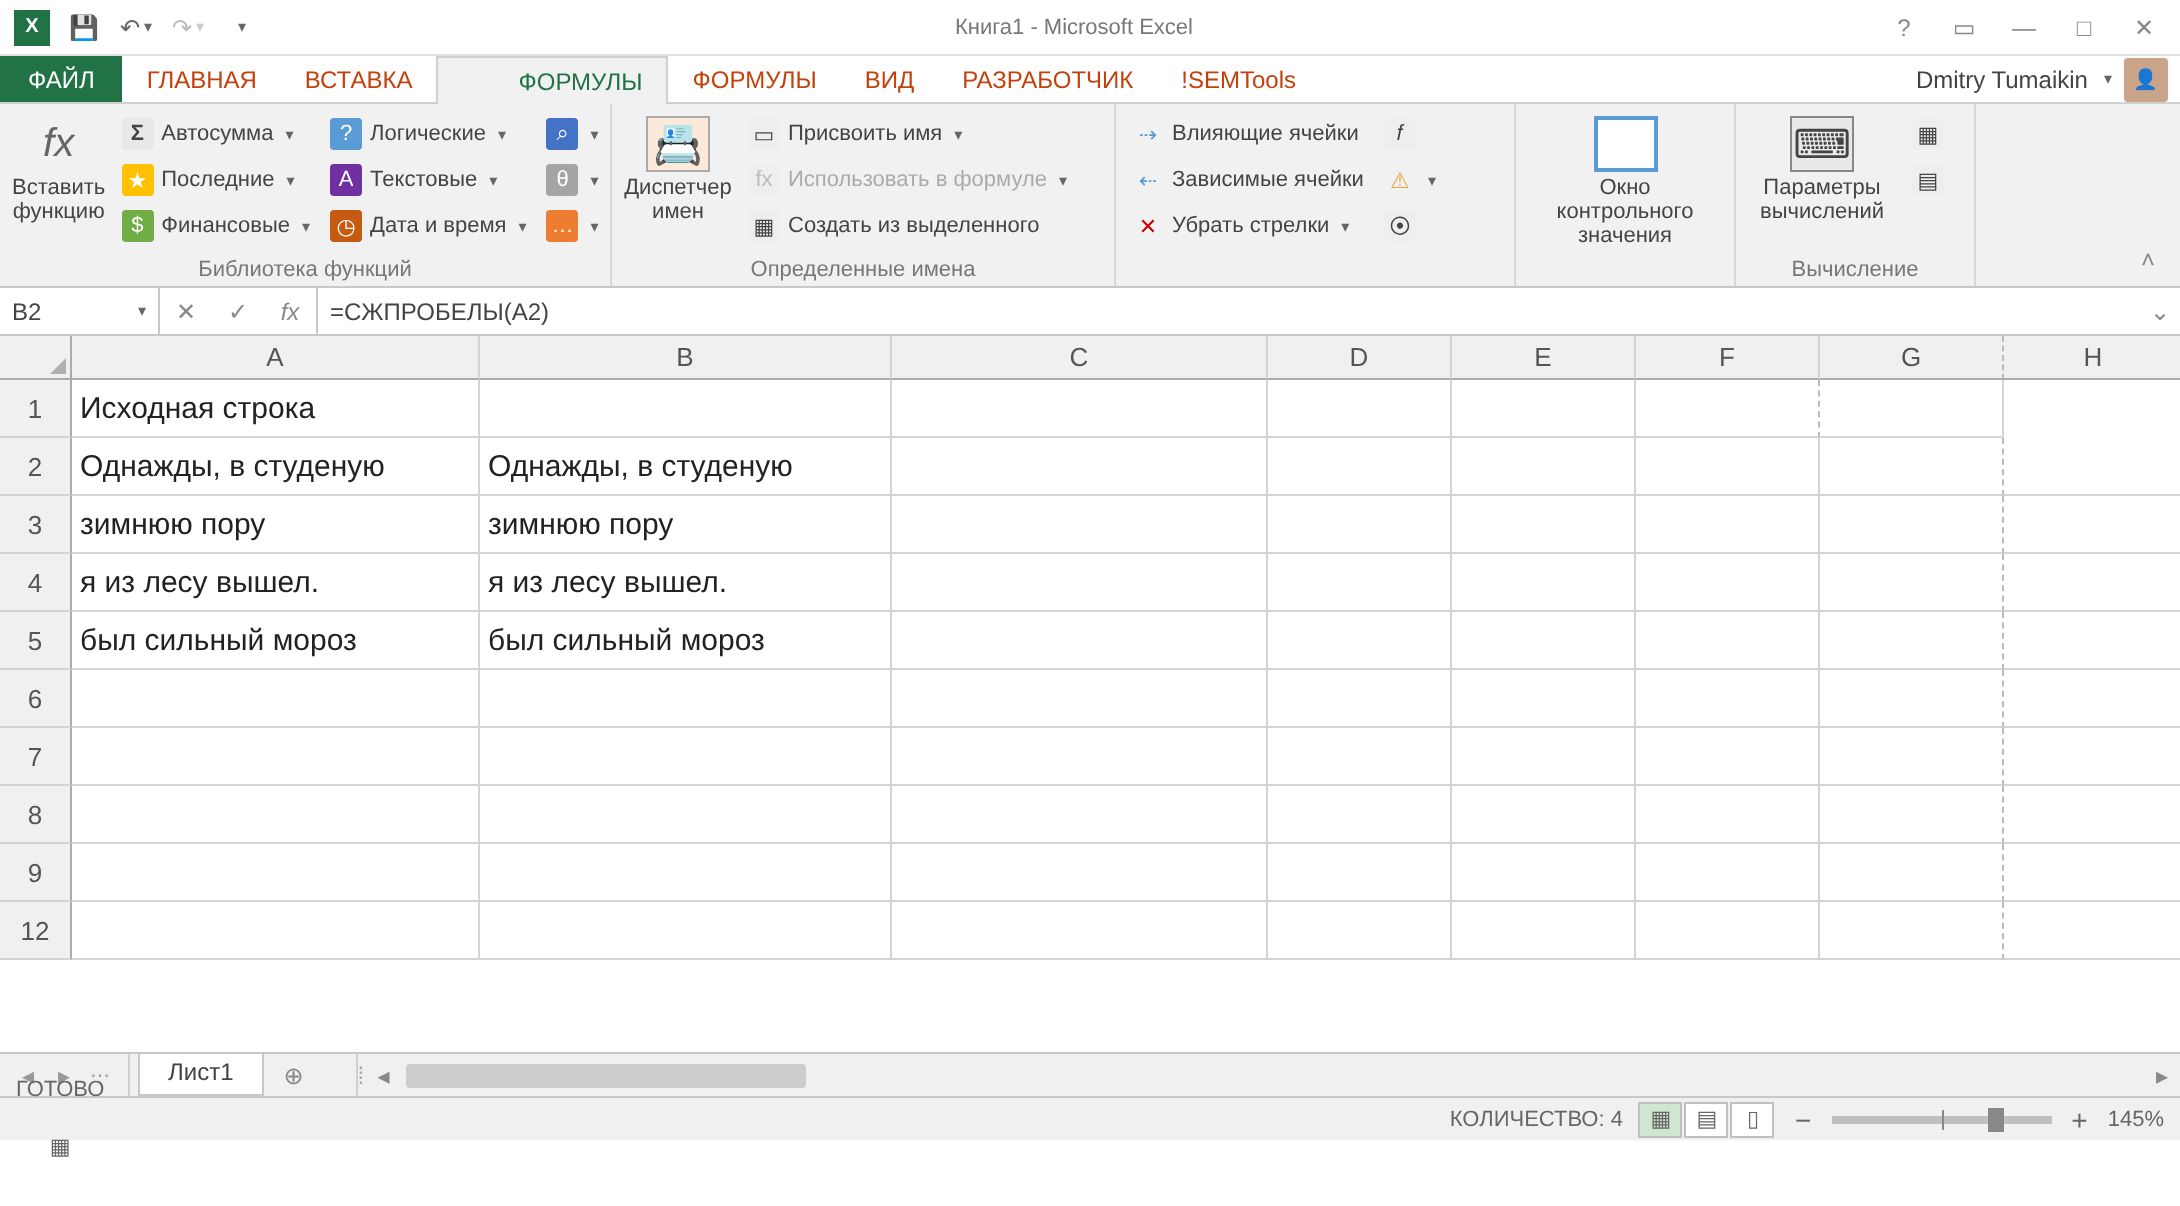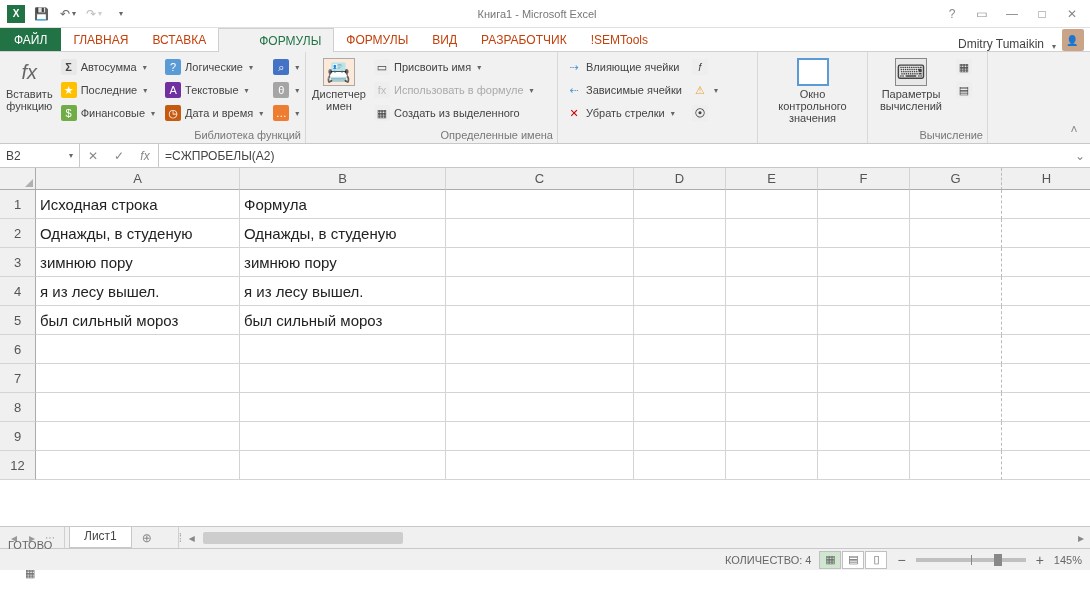--- a/index.html
+++ b/index.html
@@ -12,28 +12,28 @@
 .excel-logo { width: 18px; height: 18px; background: #217346; color: #fff; display: flex; align-items: center; justify-content: center; font-weight: bold; font-size: 10px; }
 .title-center { flex: 1; text-align: center; color: #777; font-size: 11px; }
 .win-controls { display: flex; align-items: center; gap: 2px; padding-right: 4px; }
 .win-btn { width: 28px; height: 22px; display: flex; align-items: center; justify-content: center; color: #888; cursor: pointer; }
 
 
 .tabs-row { height: 24px; background: #fff; display: flex; align-items: stretch; border-bottom: 1px solid #d0d0d0; }
 .file-tab { background: #217346; color: #fff; padding: 0 14px; display: flex; align-items: center; font-size: 12px; cursor: pointer; }
 .tab { padding: 0 12px; display: flex; align-items: center; color: #c2410c; font-size: 12px; cursor: pointer; border-top: 1px solid transparent; }
 .tab.active { background: #f1f1f1; border-left: 1px solid #d0d0d0; border-right: 1px solid #d0d0d0; border-top: 1px solid #d0d0d0; color: #217346; margin-bottom: -1px; padding-left: 40px; }
-.user-area { margin-left: auto; display: flex; align-items: flex-end; gap: 6px; padding-right: 6px; color: #444; }
+.user-area { margin-left: auto; display: flex; align-items: center; gap: 6px; padding-right: 6px; color: #444; }
 .avatar { width: 22px; height: 22px; background: #c9a488; border-radius: 2px; display: flex; align-items: center; justify-content: center; color: #fff; font-size: 10px; }
 
 
 .ribbon { height: 92px; background: #f1f1f1; display: flex; border-bottom: 1px solid #c8c8c8; }
 .rgroup { display: flex; flex-direction: column; border-right: 1px solid #d8d8d8; padding: 2px 4px 0; }
 .rgroup-body { flex: 1; display: flex; align-items: flex-start; gap: 2px; }
-.rgroup-label { text-align: right; font-size: 11px; color: #777; padding: 1px 0 2px; }
+.rgroup-label { text-align: center; font-size: 11px; color: #777; padding: 1px 0 2px; }
 .big-btn { display: flex; flex-direction: column; align-items: center; justify-content: flex-start; width: 58px; padding: 4px 2px; cursor: pointer; }
 .big-btn .lbl { text-align: center; font-size: 11px; line-height: 12px; margin-top: 2px; }
 .col3 { display: flex; flex-direction: column; gap: 1px; padding-top: 2px; }
 .small-btn { display: flex; align-items: center; gap: 4px; padding: 2px 4px; cursor: pointer; font-size: 11px; white-space: nowrap; height: 22px; }
 .ico { width: 16px; height: 16px; flex-shrink: 0; display: inline-flex; align-items: center; justify-content: center; border-radius: 2px; }
 .dd { font-size: 8px; color: #666; margin-left: 2px; }
 
 .ico-sum { background: #e8e8e8; color: #444; font-weight: bold; }
 .ico-recent { background: #ffc000; color: #fff; }
 .ico-fin { background: #70ad47; color: #fff; }
@@ -341,21 +341,20 @@
     <div class="hdr">D</div>
     <div class="hdr">E</div>
     <div class="hdr">F</div>
     <div class="hdr dashed-col">G</div>
     <div class="hdr">H</div>
   </div>
   <div id="rows-container">
       <div class="grid">
         <div class="rowhdr rh">1</div>
         <div class="cell rh">Исходная строка</div>
-        <div class="cell rh">Формула</div>
         <div class="cell rh"></div>
         <div class="cell rh"></div>
         <div class="cell rh"></div>
         <div class="cell rh"></div>
         <div class="cell rh dashed-col"></div>
         <div class="cell rh"></div>
       </div>
       <div class="grid">
         <div class="rowhdr rh">2</div>
         <div class="cell rh">   Однажды, в студеную</div>

